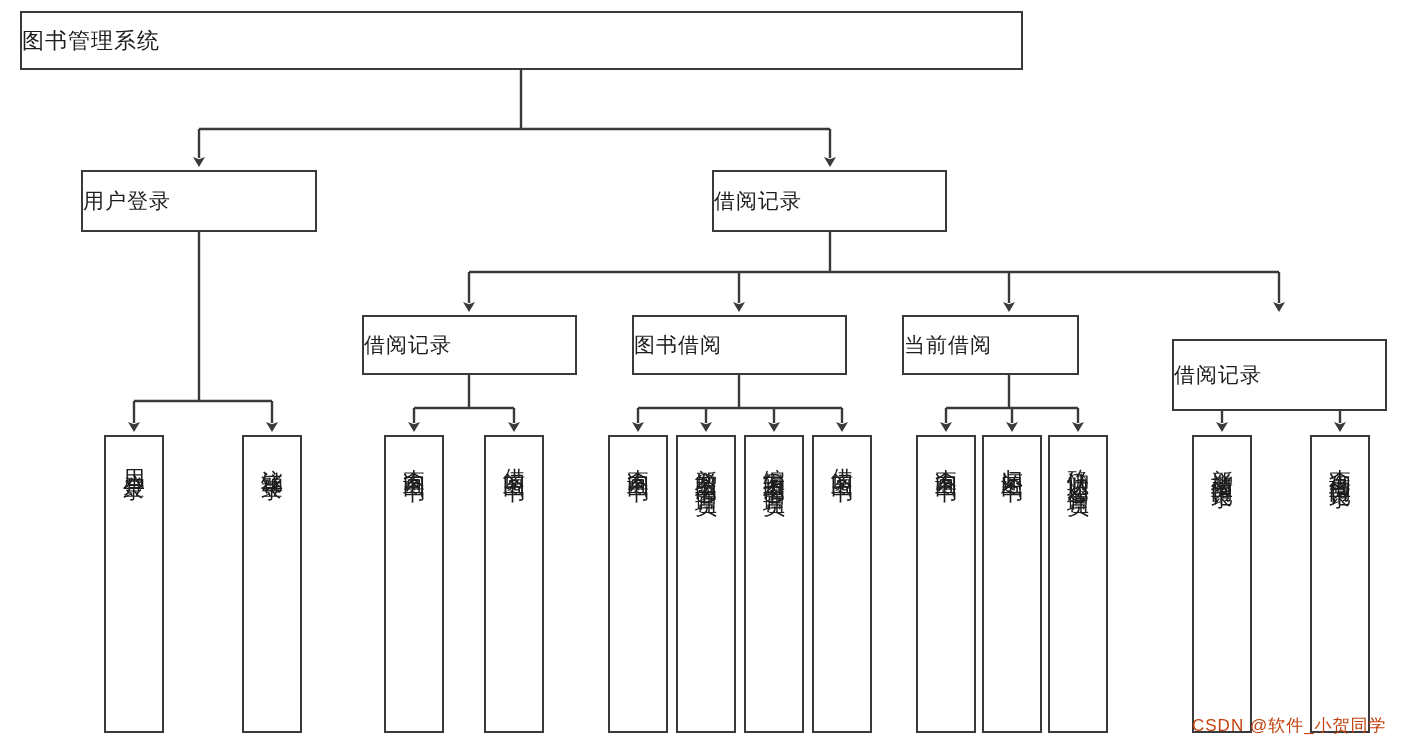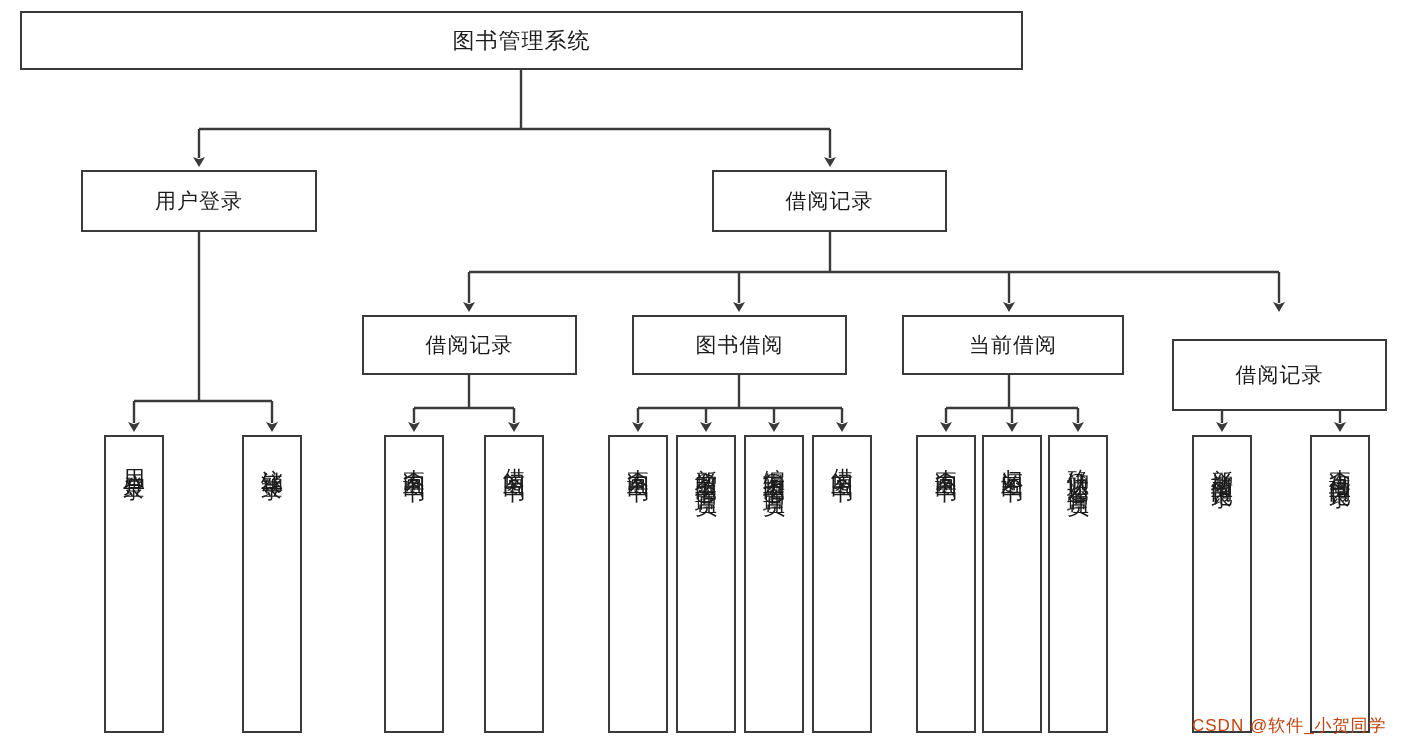--- a/index.html
+++ b/index.html
@@ -25,21 +25,21 @@
     height: 747px;
     pointer-events: none;
   }
   .node {
     position: absolute;
     box-sizing: border-box;
     background: #ffffff;
     border: 2px solid #3a3a3a;
     display: flex;
     align-items: center;
-    justify-content: center;
+    justify-content: flex-start;
     color: #1c1c1c;
   }
   .node .label {
     line-height: 1.15;
     white-space: nowrap;
   }
   .node.horizontal .label {
     font-size: 21px;
     letter-spacing: 1px;
   }
@@ -145,21 +145,21 @@
   <div class="node horizontal" style="left:712px; top:170px; width:235px; height:62px;">
     <span class="label">借阅记录</span>
   </div>
 
   <div class="node horizontal" style="left:362px; top:315px; width:215px; height:60px;">
     <span class="label">借阅记录</span>
   </div>
   <div class="node horizontal" style="left:632px; top:315px; width:215px; height:60px;">
     <span class="label">图书借阅</span>
   </div>
-  <div class="node horizontal" style="left:902px; top:315px; width:222px; height:60px;">
+  <div class="node horizontal" style="left:902px; top:315px; width:177px; height:60px;">
     <span class="label">当前借阅</span>
   </div>
   <div class="node horizontal" style="left:1172px; top:315px; width:215px; height:72px;margin-top:24px;">
     <span class="label">借阅记录</span>
   </div>
 
   <div class="node vertical" style="left:104px; top:435px; width:60px; height:298px;">
     <span class="label">用户登录</span>
   </div>
   <div class="node vertical" style="left:242px; top:435px; width:60px; height:298px;">

